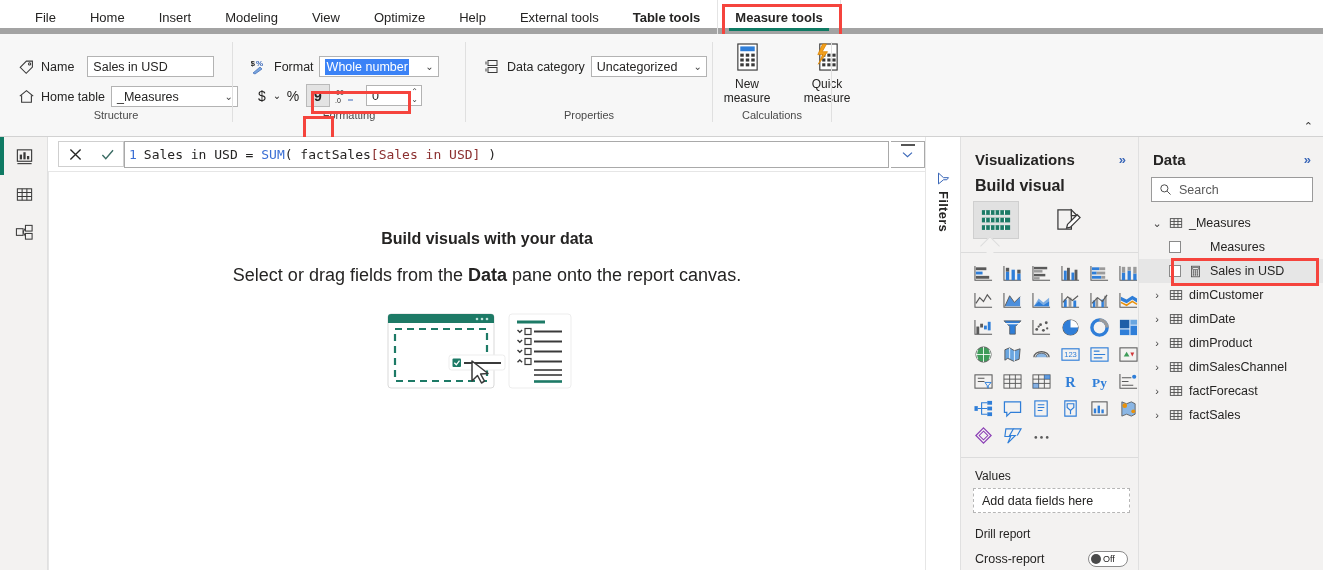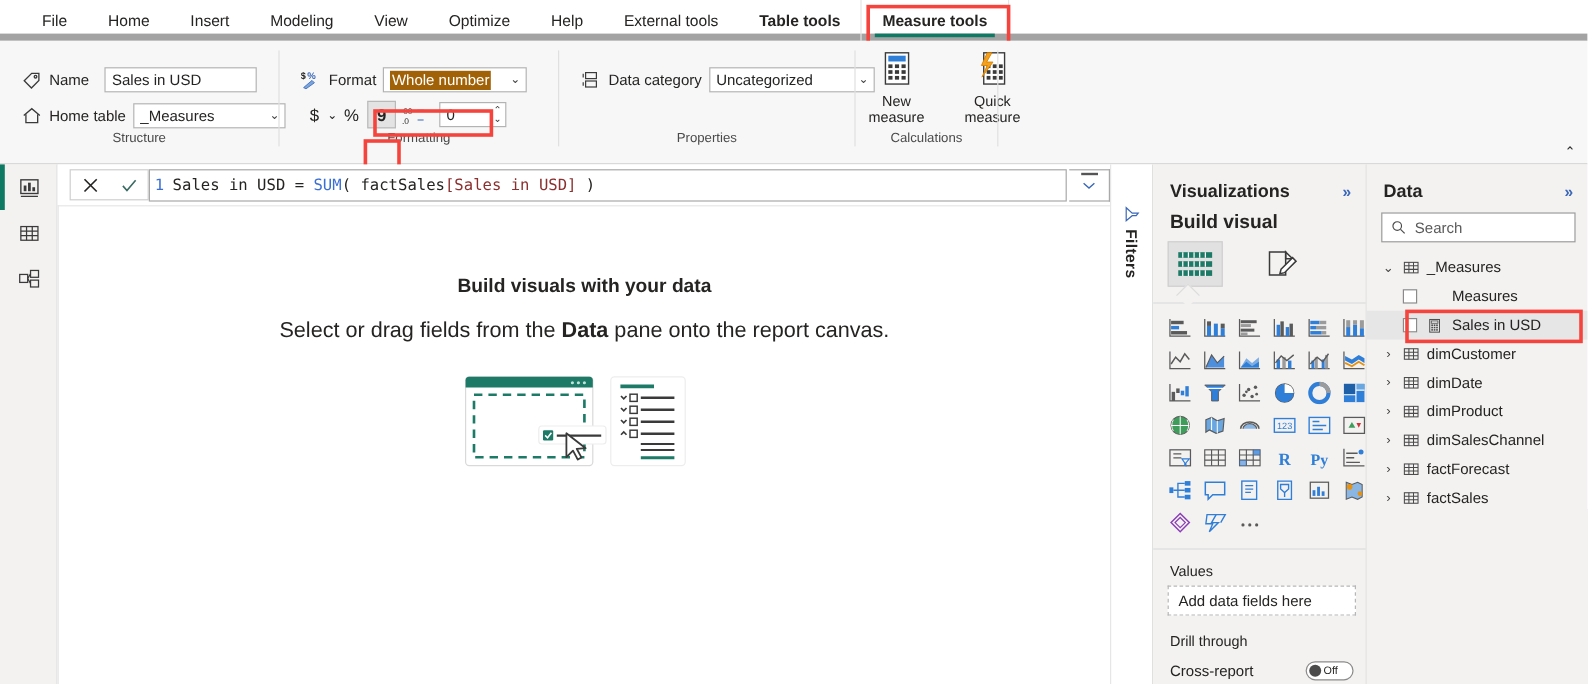--- a/index.html
+++ b/index.html
@@ -46,21 +46,21 @@
   .ticon{width:17px;height:17px;margin-right:6px;flex:0 0 auto;}
 
   .tbox{
     height:21px;border:1px solid #b3b3b3;background:#fff;
     font-size:12.5px;color:#252423;display:flex;align-items:center;
     padding:0 5px;position:relative;
   }
   .tbox .cv{position:absolute;right:4px;top:50%;transform:translateY(-50%);
     font-size:10px;color:#444;line-height:1;}
 
-  .selhl{background:#a16207;color:#fff;padding:1px 1px 1px 2px;}
+  .selhl{background:#3b82f6;color:#fff;padding:1px 1px 1px 2px;}
 
   .spin{position:absolute;right:3px;top:2px;display:flex;flex-direction:column;
     justify-content:space-between;height:15px;color:#444;font-size:8px;line-height:7px;}
 
   .fbtn{
     width:24px;height:23px;border:1px solid transparent;display:flex;
     align-items:center;justify-content:center;font-size:14px;color:#252423;
   }
   .fbtn.pressed{background:#e3e3e3;border:1px solid #b9b9b9;}
 
@@ -284,21 +284,21 @@
         <span class="ticon">
           <svg viewBox="0 0 17 17" width="17" height="17">
               <g fill="none" stroke="#3a3a3a" stroke-width="1">
           <rect x="4" y="2.5" width="9" height="5"></rect>
                 <rect x="4" y="9.5" width="9" height="5"></rect>
           <path d="M2 3.5 L2 6.5 M2 10.5 L2 13.5"></path>
               </g>
             </svg>
         </span>
         <span class="flabel">Data category</span>
-        <div class="tbox" style="width:138px;margin-left:6px;">
+        <div class="tbox" style="width:116px;margin-left:6px;">
           <span>Uncategorized</span>
           <span class="cv">⌄</span>
         </div>
       </div>
       <div class="glabel">Properties</div>
     </div>
     <div class="rsep" style="left:712px;"></div>
 
     <div class="rgroup" style="left:713px;width:118px;">
       <div class="bigbtn" style="left:6px;">
@@ -815,21 +815,21 @@
               <circle cx="17" cy="12" r="1.4"></circle>
             </g>
           </svg>
         </div>
       </div>
     <div class="wellsep"></div>
     <div class="welllbl">Values</div>
     <div class="dropzone">
       <span>Add data fields here</span>
     </div>
-    <div class="welllbl" style="padding-top:14px;">Drill through</div>
+    <div class="welllbl" style="padding-top:14px;">Drill report</div>
     <div class="drillrow">
       <span>Cross-report</span>
       <span class="toggle">
         <span class="knob"></span>
         <span class="tlbl">Off</span>
       </span>
     </div>
   </div>
 
   <div class="pane pane-data">

